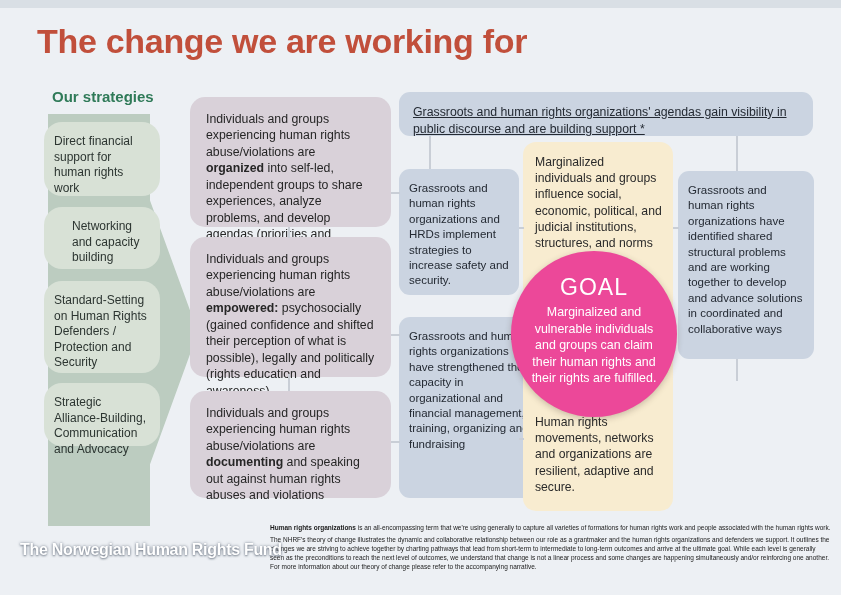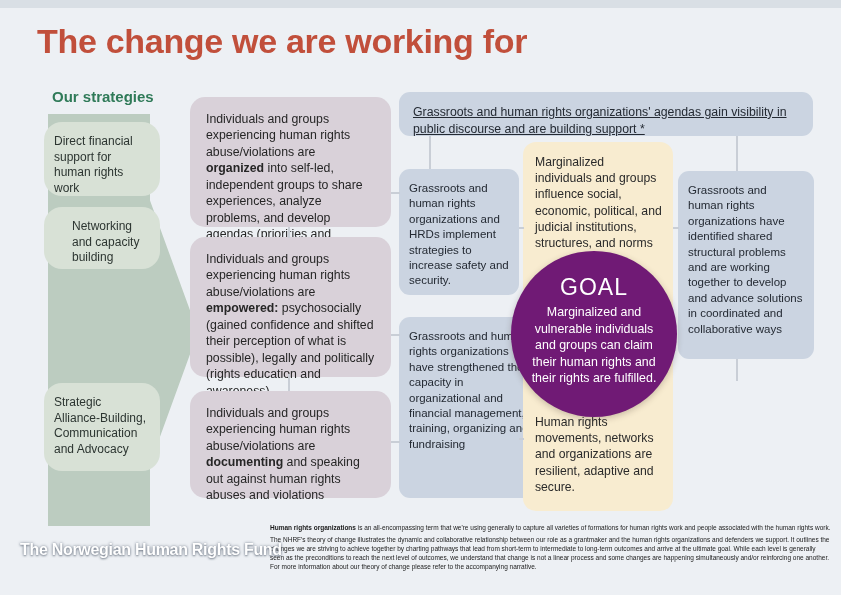--- a/index.html
+++ b/index.html
@@ -29,21 +29,21 @@
   .blue.wide{padding:12px 14px;font-size:12.3px;line-height:1.35;text-decoration:underline;}
   .blue.narrow{padding:12px 10px;font-size:11.5px;line-height:1.34;}
   .cream{
     position:absolute;left:523px;top:142px;width:150px;height:369px;
     background:#f8ecd0;border-radius:13px;box-sizing:border-box;
   }
   .cream .txt-top{position:absolute;left:12px;right:10px;top:12px;font-size:12.2px;line-height:1.33;color:#2a2a2a;}
   .cream .txt-bottom{position:absolute;left:12px;right:10px;bottom:16px;font-size:12.2px;line-height:1.33;color:#2a2a2a;}
   .goal{
     position:absolute;left:511px;top:251px;width:166px;height:166px;border-radius:50%;
-    background:#701a75;color:#ffffff;text-align:center;
+    background:#ec4899;color:#ffffff;text-align:center;
     box-shadow:0 2px 6px rgba(60,40,30,.25);z-index:5;
   }
   .goal .goal-heading{margin-top:23px;font-size:23px;letter-spacing:1px;font-weight:400;}
   .goal .goal-body{margin-top:3px;padding:0 13px;font-size:12.4px;line-height:1.33;}
   .line{position:absolute;background:#c9ced6;z-index:1;}
   .line.h{height:1.5px;}
   .line.v{width:1.5px;}
   .footnote{
     position:absolute;left:270px;top:523px;width:561px;
     font-size:6.5px;line-height:1.4;color:#1b1b1b;
@@ -78,21 +78,24 @@
   <div class="line v" style="left:429px;top:136px;height:33px;"></div>
   <div class="line v" style="left:736px;top:136px;height:35px;"></div>
   <div class="line v" style="left:736px;top:359px;height:22px;"></div>
 
   <div class="box green" style="left:44px;top:122px;width:116px;height:74px;">
     <span>Direct financial support for human rights work</span>
   </div>
   <div class="box green" style="left:44px;top:207px;width:116px;height:62px;padding-left:28px;">
     <span>Networking and capacity building</span>
   </div>
-  <div class="box green" style="left:44px;top:383px;width:116px;height:88px;">
+  <div class="box green" style="left:44px;top:281px;width:116px;height:92px;">
+    <span>Standard-Setting on Human Rights Defenders / Protection and Security</span>
+  </div>
+  <div class="box green" style="left:44px;top:383px;width:116px;height:63px;">
     <span>Strategic Alliance-Building, Communication and Advocacy</span>
   </div>
 
   <div class="box purple" style="left:190px;top:97px;width:201px;height:130px;">
     <span>Individuals and groups experiencing human rights abuse/violations are </span><b>organized</b><span> into self-led, independent groups to share experiences, analyze problems, and develop agendas (priorities and demands)</span>
   </div>
   <div class="box purple" style="left:190px;top:237px;width:201px;height:140px;">
     <span>Individuals and groups experiencing human rights abuse/violations are </span><b>empowered:</b><span> psychosocially (gained confidence and shifted their perception of what is possible), legally and politically (rights education and awareness)</span>
   </div>
   <div class="box purple" style="left:190px;top:391px;width:201px;height:107px;">

